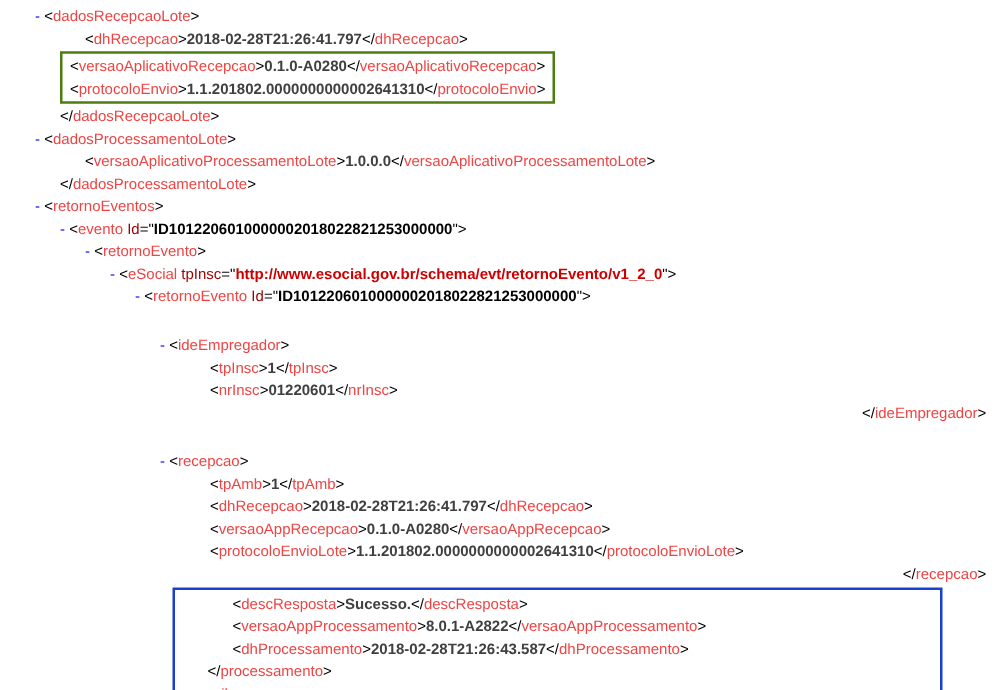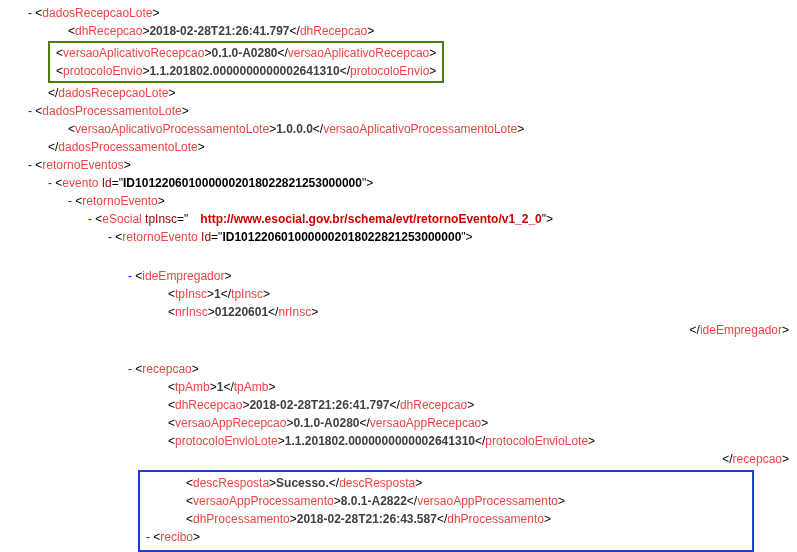--- a/index.html
+++ b/index.html
@@ -8,21 +8,21 @@
     background: #ffffff;
     margin: 0;
     padding: 4px 8px;
     line-height: 1.5;
     white-space: nowrap;
   }
   .line { display: block; }
   .tag { color: #ef4444; }
   .attr-name { color: #990000; }
   .attr-value { color: #000000; font-weight: bold; }
-  .attr-value-url { color: #cc0000; font-weight: bold; margin-left: 12px; }
+  .attr-value-url { color: #cc0000; font-weight: bold; }
   .val { color: #404040; font-weight: bold; }
   .toggle { color: #0000ff; cursor: pointer; user-select: none; }
   .toggle::before { content: "- "; }
   .highlight-box {
     border: 2px solid #4d7c0f;
     display: inline-block;
     padding: 1px 6px;
     margin: 1px 0;
   }
   .highlight-block {
@@ -90,15 +90,16 @@
 <div class="line i8">&lt;<span class="tag">versaoAppRecepcao</span>&gt;<span class="val">0.1.0-A0280</span>&lt;/<span class="tag">versaoAppRecepcao</span>&gt;</div>
 
 <div class="line i8">&lt;<span class="tag">protocoloEnvioLote</span>&gt;<span class="val">1.1.201802.0000000000002641310</span>&lt;/<span class="tag">protocoloEnvioLote</span>&gt;</div>
 
 <div class="line i7">&lt;/<span class="tag">recepcao</span>&gt;</div>
 
 <div class="highlight-block" style="margin-left:130px">
 <div class="line" style="padding-left:40px">&lt;<span class="tag">descResposta</span>&gt;<span class="val">Sucesso.</span>&lt;/<span class="tag">descResposta</span>&gt;</div>
 <div class="line" style="padding-left:40px">&lt;<span class="tag">versaoAppProcessamento</span>&gt;<span class="val">8.0.1-A2822</span>&lt;/<span class="tag">versaoAppProcessamento</span>&gt;</div>
 <div class="line" style="padding-left:40px">&lt;<span class="tag">dhProcessamento</span>&gt;<span class="val">2018-02-28T21:26:43.587</span>&lt;/<span class="tag">dhProcessamento</span>&gt;</div>
+<div class="line" style="padding-left:20px">&lt;/<span class="tag">processamento</span>&gt;</div>
 <div class="line" style="padding-left:0px"><span class="toggle"></span>&lt;<span class="tag">recibo</span>&gt;</div>
 
 </div>
 
 </body></html>

